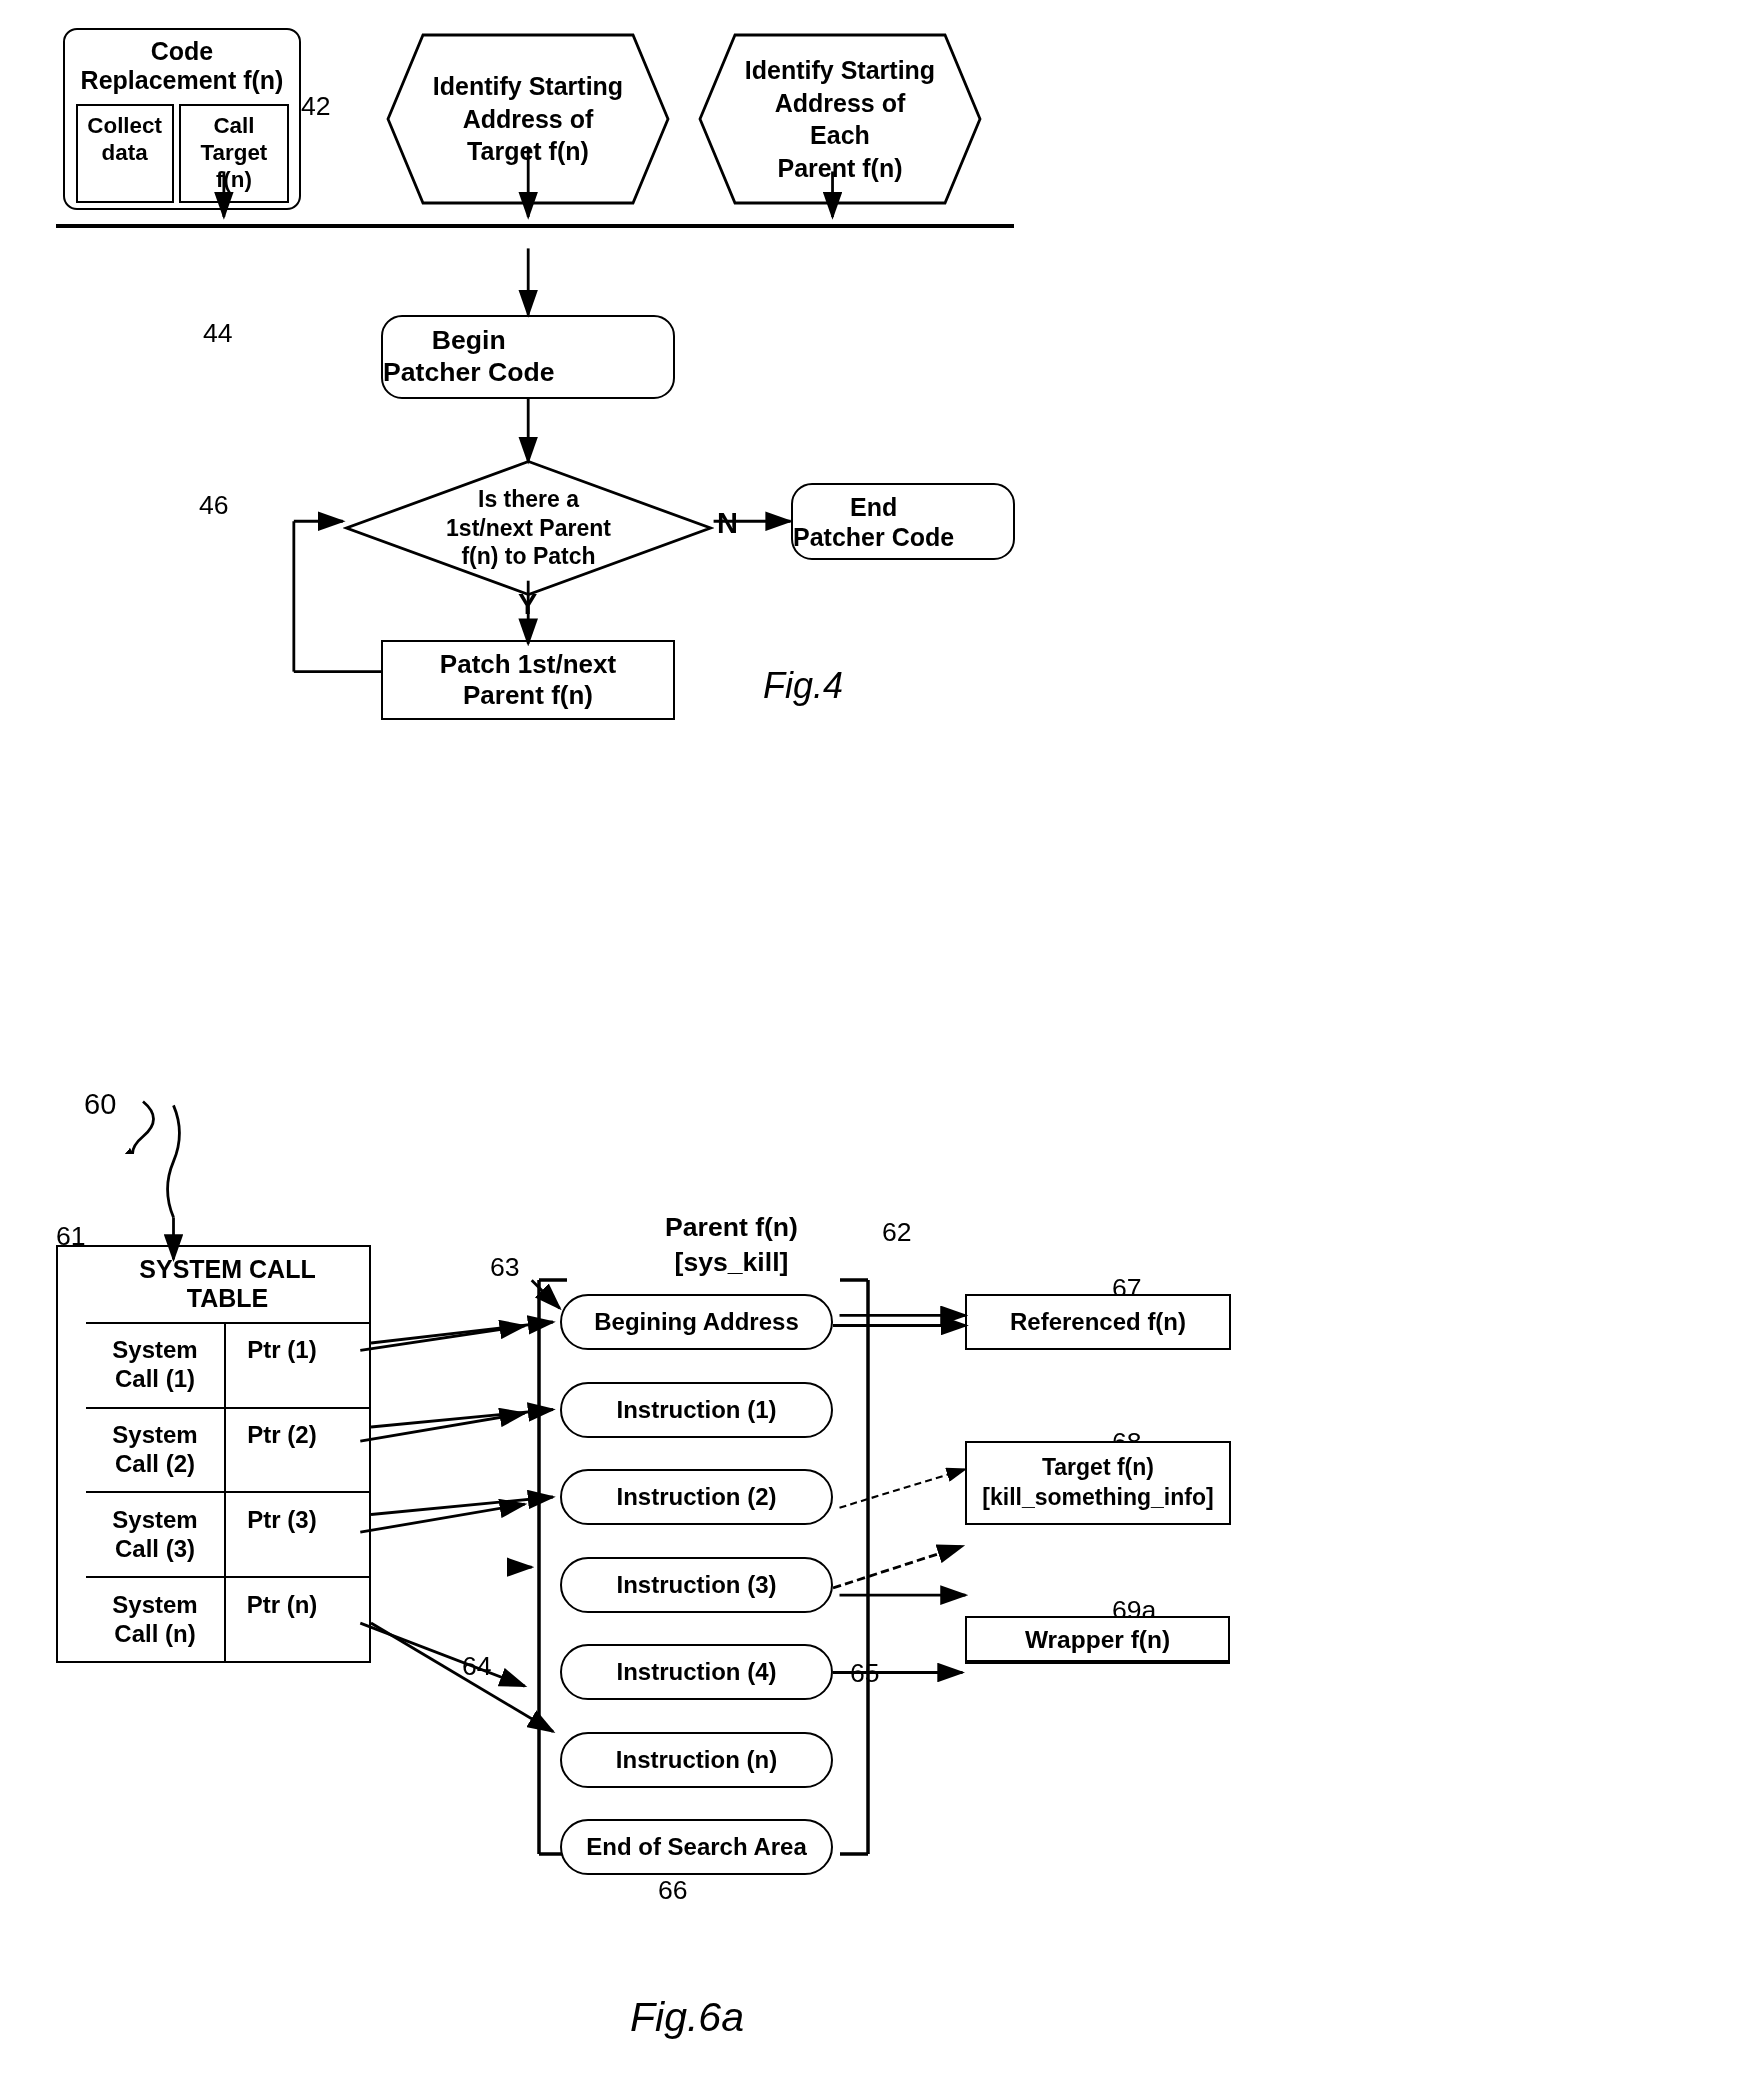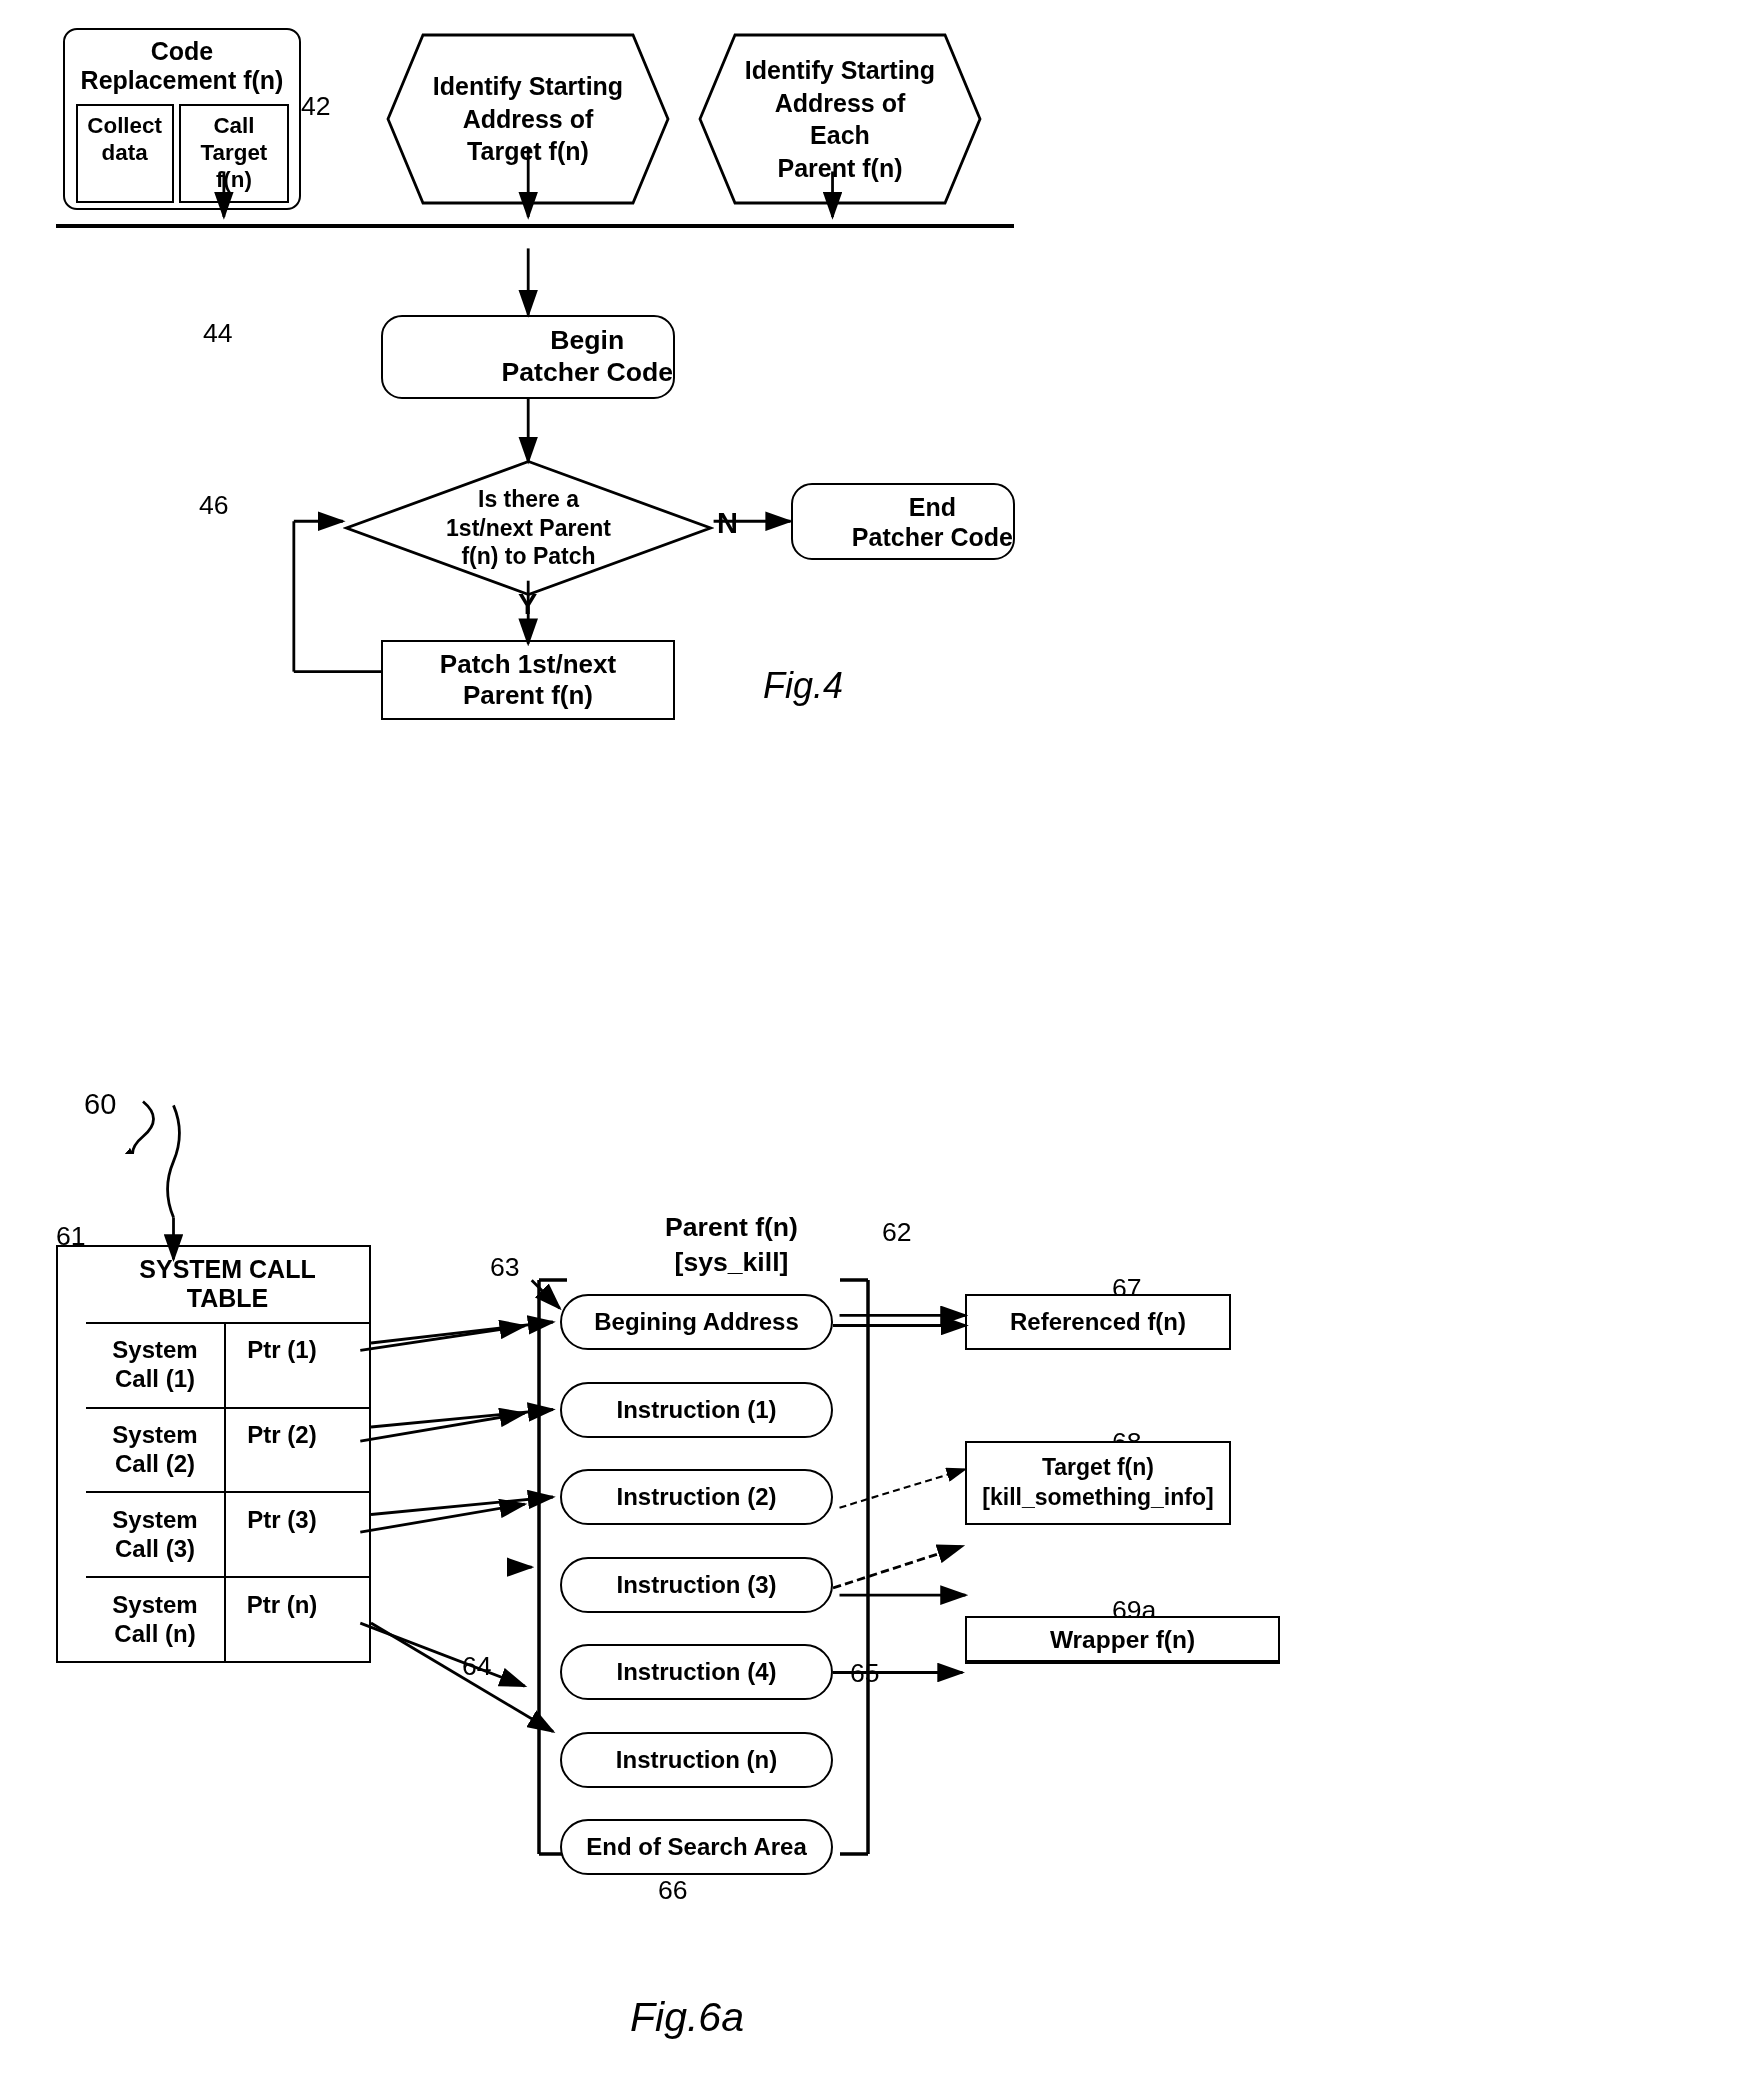--- a/index.html
+++ b/index.html
@@ -49,21 +49,21 @@
       padding: 7px;
     }
 
     
     .rounded-rect {
       position: absolute;
       border: 2.1px solid #000;
       border-radius: 21px;
       display: flex;
       align-items: center;
-      justify-content: flex-end;
+      justify-content: flex-start;
       text-align: center;
       font-size: 26.6px;
       font-weight: bold;
       background: #fff;
       line-height: 1.2;
     }
 
     
     .diamond-wrapper {
       position: absolute;
@@ -486,21 +486,21 @@
     <defs>
       <marker id="ah5" markerWidth="10" markerHeight="7" refX="9" refY="3.5" orient="auto">
         <polygon points="0 0, 10 3.5, 0 7" fill="#000"></polygon>
       </marker>
     </defs>
     <line x1="0" y1="70" x2="185" y2="10" stroke="#000" stroke-width="4" stroke-dasharray="12,6" marker-end="url(#ah5)"></line>
   </svg>
 
   <div class="label-num" style="left:1112px; top:1595px; font-size:26.6px;">69a</div>
 
-  <div style="position:absolute; left:965px; top:1616px; width:315px; border:2.1px solid #000; background:#fff;">
+  <div style="position:absolute; left:965px; top:1616px; width:265px; border:2.1px solid #000; background:#fff;">
     <div style="font-size:24.5px; font-weight:bold; text-align:center; padding:8.4px 7px 5.6px; border-bottom:2.1px solid #000;">Wrapper f(n)</div>
   </div>
 
   <svg style="position:absolute; left:833px; top:1655px; width:140px; height:42px;" xmlns="http://www.w3.org/2000/svg" viewBox="0 0 200 60" width="140" height="42">
     <defs>
       <marker id="ah6" markerWidth="10" markerHeight="7" refX="9" refY="3.5" orient="auto">
         <polygon points="0 0, 10 3.5, 0 7" fill="#000"></polygon>
       </marker>
     </defs>
     <line x1="0" y1="25" x2="185" y2="25" stroke="#000" stroke-width="4" marker-end="url(#ah6)"></line>

